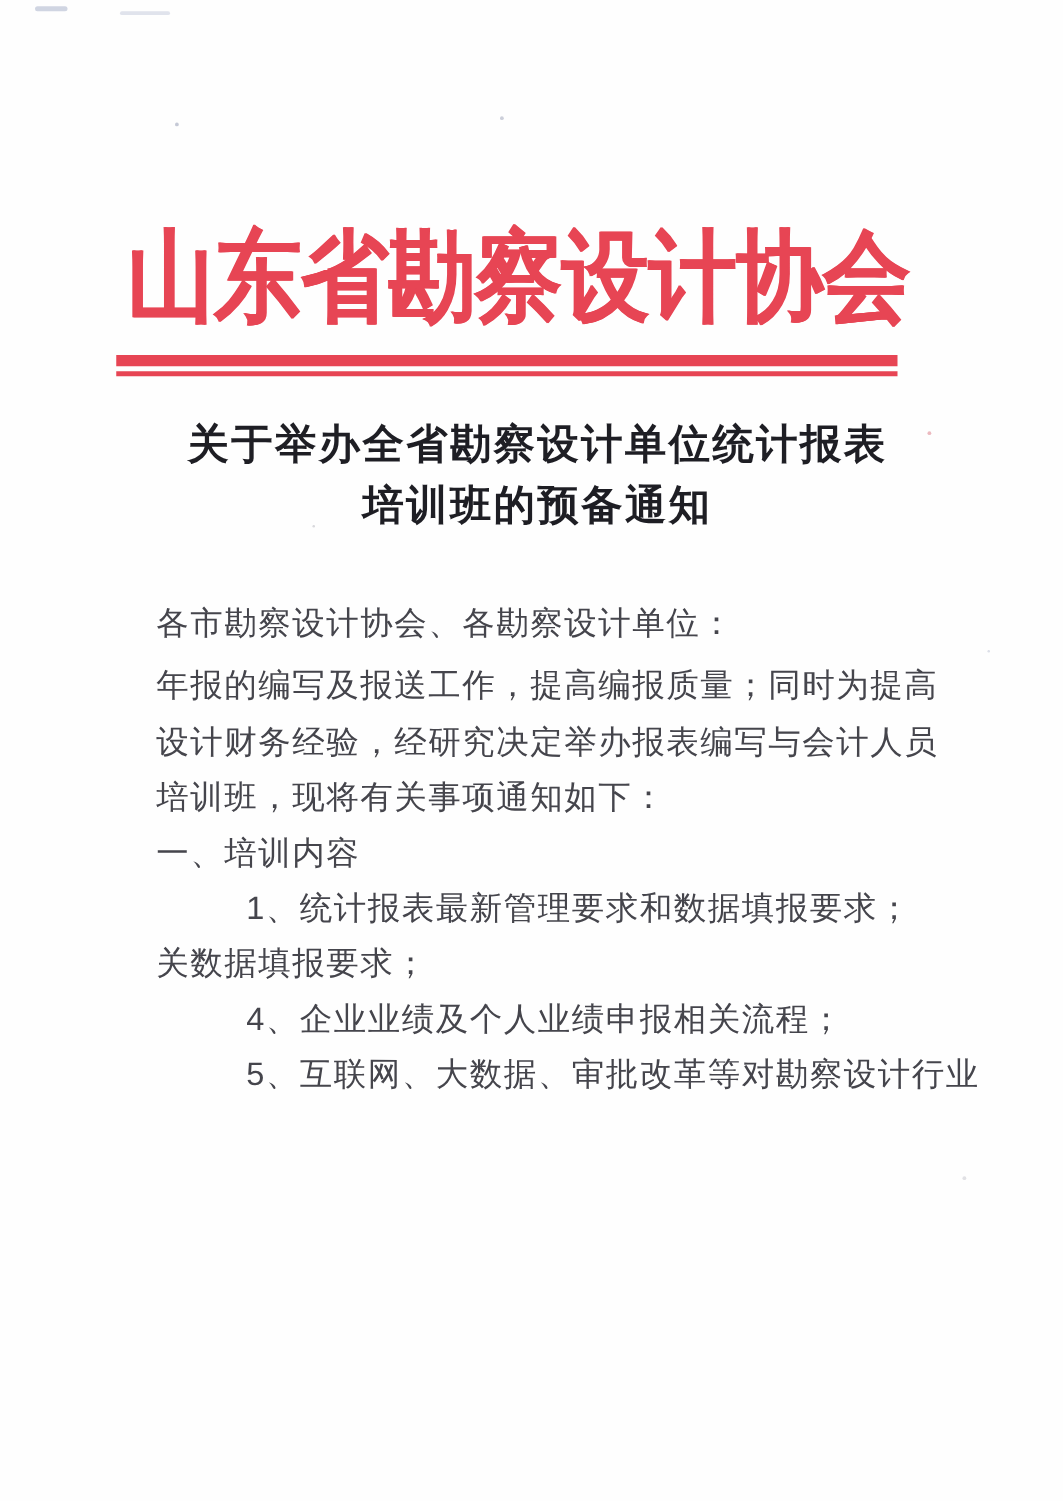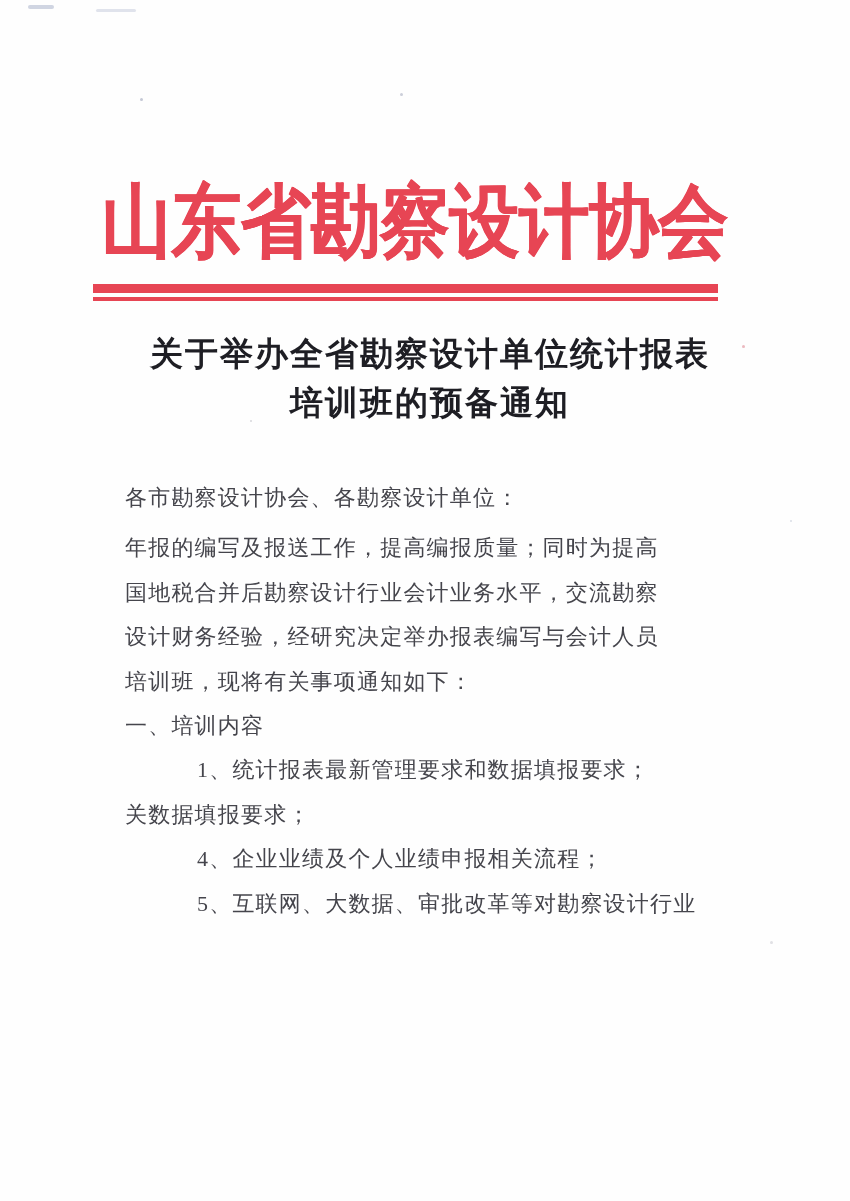--- a/index.html
+++ b/index.html
@@ -6,21 +6,21 @@
     margin: 0;
     padding: 0;
     background: #ffffff;
   }
   .page {
     position: relative;
     width: 850px;
     height: 1201px;
     background: #fefefe;
     overflow: hidden;
-    font-family: Liberation Serif, serif;
+    font-family: Liberation Sans, sans-serif;
   }
 
   
   .org-name {
     position: absolute;
     top: 176px;
     left: -10px;
     width: 850px;
     text-align: center;
     font-size: 80px;
@@ -63,21 +63,21 @@
     letter-spacing: 2px;
     color: #1e1e24;
   }
 
   
   .body-text {
     position: absolute;
     top: 476px;
     left: 125px;
     width: 615px;
-    font-size: 22px;
+    font-size: 26px;
     line-height: 44.4px;
     letter-spacing: 1.2px;
     color: #45454c;
     white-space: nowrap;
   }
   .line { position: relative; }
   .salutation { margin-bottom: 6px; }
   .indent-para { padding-left: 56px; }
   .indent-item { padding-left: 72px; }
 
@@ -115,21 +115,20 @@
   <div class="rule-thin"></div>
 
   <div class="doc-title">
     <div>关于举办全省勘察设计单位统计报表</div>
     <div>培训班的预备通知</div>
   </div>
 
   <div class="body-text">
     <div class="line salutation">各市勘察设计协会、各勘察设计单位：</div>
     <div class="line">年报的编写及报送工作，提高编报质量；同时为提高</div>
-    <div class="line">国地税合并后勘察设计行业会计业务水平，交流勘察</div>
     <div class="line">设计财务经验，经研究决定举办报表编写与会计人员</div>
     <div class="line">培训班，现将有关事项通知如下：</div>
     <div class="line">一、培训内容</div>
     <div class="line indent-item">1、统计报表最新管理要求和数据填报要求；</div>
     <div class="line">关数据填报要求；</div>
     <div class="line indent-item">4、企业业绩及个人业绩申报相关流程；</div>
     <div class="line indent-item">5、互联网、大数据、审批改革等对勘察设计行业</div>
   </div>
 
 </div>

